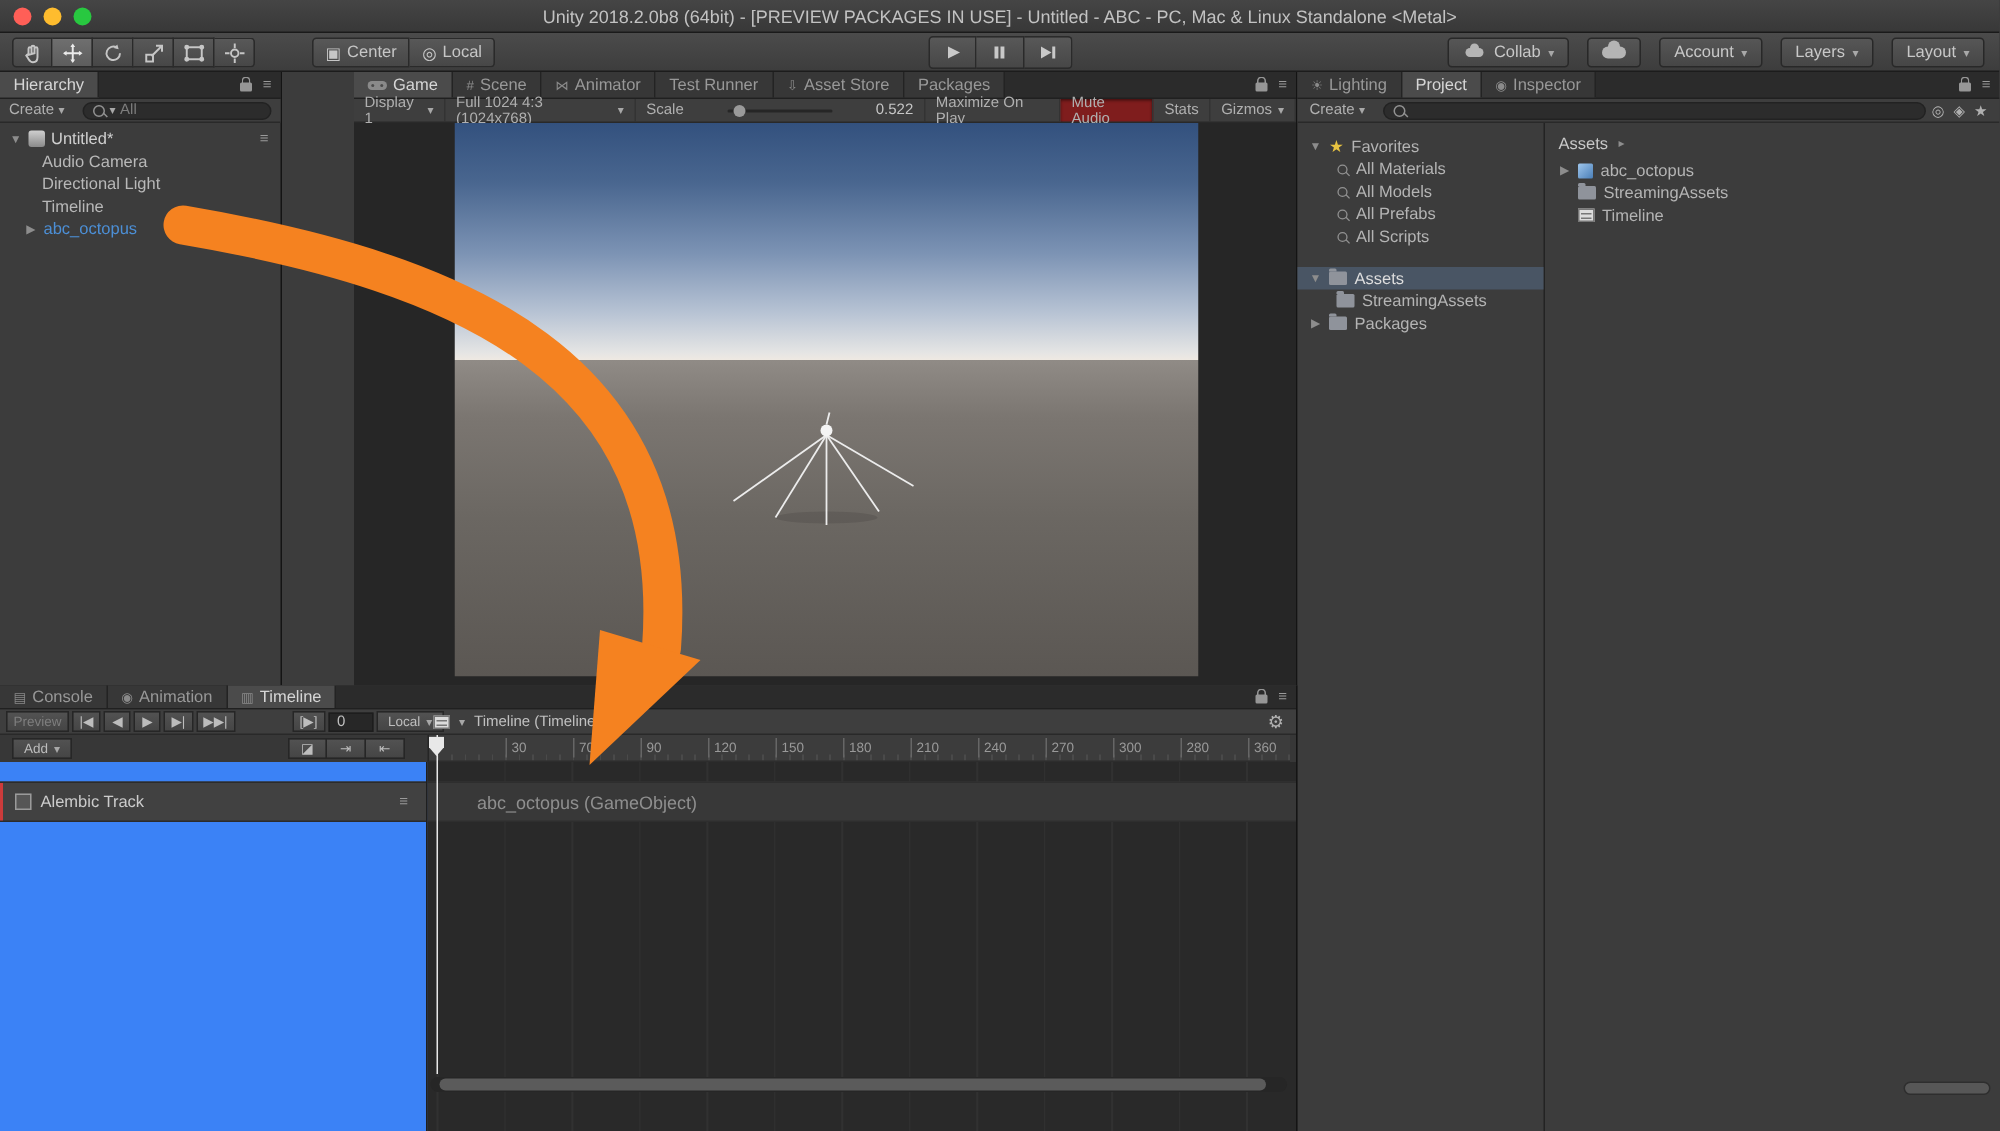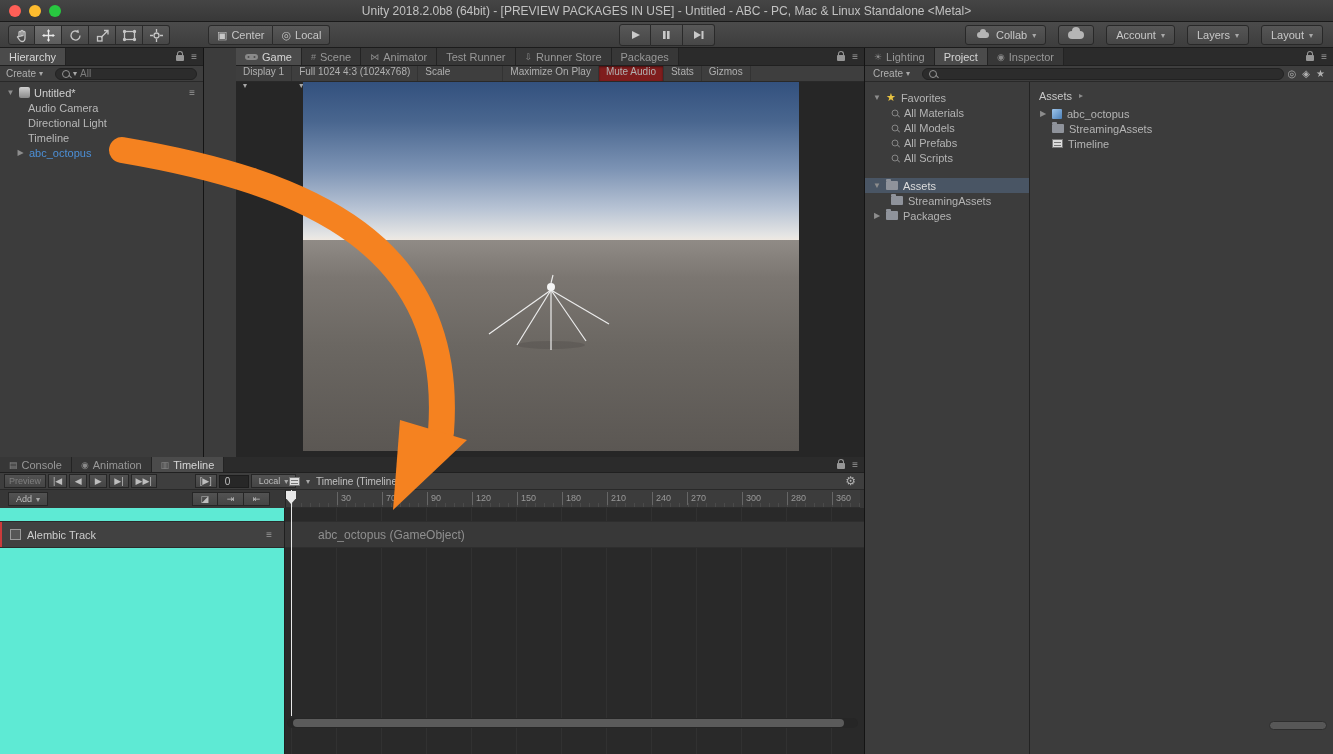--- a/index.html
+++ b/index.html
@@ -67,32 +67,32 @@
   .icon-cube { width:10px; height:10px; background:linear-gradient(135deg,#9fc6ec,#4a7fb8); border-radius:1px; flex:none; }
   .icon-cloud { width:16px; height:8px; background:#b5b5b5; border-radius:6px; position:relative; }
   .icon-cloud::before { content:''; position:absolute; left:4px; top:-4px; width:8px; height:8px;
     background:#b5b5b5; border-radius:50%; }
   .icon-cloud.small { transform:scale(.75); }
   .icon-scenebadge { width:11px; height:11px; border-radius:2px; background:linear-gradient(#cfcfcf,#8a8a8a); flex:none; }
   .icon-tlasset { width:11px; height:9px; background:#dcdcdc; border:1px solid #777; position:relative; flex:none; }
   .icon-tlasset::after { content:''; position:absolute; left:1px; top:2px; width:7px; height:1px; background:#777; box-shadow:0 3px 0 #777; }
 
   
-  #hierarchy { left:0; top:48px; width:204px; height:409px; border-right:1px solid #141414; }
+  #hierarchy { left:0; top:48px; width:188px; height:409px; border-right:1px solid #141414; }
   .searchpill { flex:1; height:12px; margin:0 6px 0 8px; background:#2c2c2c; border:1px solid #222;
     border-radius:7px; display:flex; align-items:center; gap:3px; padding:0 6px; color:#7d7d7d; font-size:10px; }
   .h-row { height:15px; display:flex; align-items:center; gap:4px; padding-left:6px; color:#b8b8b8; }
   .h-row .tri { font-size:8px; color:#8d8d8d; width:9px; text-align:center; }
   .h-row.child { padding-left:28px; }
   .h-row.prefab { padding-left:16px; color:#4c8fd6; }
   .h-row .rowmenu { margin-left:auto; padding-right:8px; }
 
   
   #game { left:236px; top:48px; width:629px; height:409px; background:#262626; border-right:1px solid #141414; }
-  .gbar-item { display:flex; align-items:flex-start; gap:4px; padding:0 7px; height:100%; border-right:1px solid #333;flex-direction:column; }
+  .gbar-item { display:flex; align-items:center; gap:4px; padding:0 7px; height:100%; border-right:1px solid #333; }
   .gbar-item.pressed { background:#7f1d1d; box-shadow:inset 0 1px 2px rgba(0,0,0,.5); }
   .slider-rail { width:70px; height:2px; background:#262626; border-radius:1px; position:relative; }
   .slider-knob { position:absolute; left:4px; top:-3px; width:8px; height:8px; border-radius:50%; background:#9a9a9a; }
   #viewport { position:absolute; left:67px; top:34px; width:496px; height:369px; overflow:hidden; }
   .sky { position:absolute; left:0; top:0; width:100%; height:158px;
     background:linear-gradient(to bottom,#33517e 0%,#49668f 25%,#7c93b4 55%,#b7c3d4 80%,#e5e5e4 97%,#efe9e2 100%); }
   .ground { position:absolute; left:0; top:158px; width:100%; height:211px;
     background:linear-gradient(to bottom,#908b86 0%,#7b7671 18%,#6b6762 50%,#5b5753 100%); }
 
   
@@ -117,21 +117,21 @@
   .mini-btn.dim { color:#7e7e7e; }
   .framebox { width:30px; height:13px; background:#272727; border:1px solid #1d1d1d;
     color:#c0c0c0; font-size:10px; display:flex; align-items:center; padding-left:5px; }
   .tl-ruler { position:absolute; left:285px; top:33px; right:4px; height:18px; background:#3c3c3c;
     border-bottom:1px solid #2d2d2d; border-left:1px solid #252525; overflow:hidden;
     background-image:repeating-linear-gradient(90deg,#4a4a4a 0 1px,transparent 1px 9px);
     background-position:6px bottom; background-size:auto 4px; background-repeat:repeat-x; }
   .ruler-num { position:absolute; top:2px; height:13px; line-height:12px; padding-left:3px;
     border-left:1px solid #666; font-size:9px; color:#999; }
   .tl-body { position:absolute; left:0; top:51px; right:0; bottom:0; }
-  .tl-tracklist { position:absolute; left:0; top:0; bottom:0; width:285px; background:#5eead4; border-right:1px solid #1f1f1f; }
+  .tl-tracklist { position:absolute; left:0; top:0; bottom:0; width:285px; background:#3b82f6; border-right:1px solid #1f1f1f; }
   .track-row { position:absolute; left:0; right:0; top:13px; height:27px; background:#414141;
     border-top:1px solid #2b2b2b; border-bottom:1px solid #2b2b2b; display:flex; align-items:center; gap:6px; padding-left:10px; }
   .track-stripe { position:absolute; left:0; top:0; bottom:0; width:2px; background:#cc3b3b; }
   .track-icon { width:11px; height:11px; border:1px solid #9a9a9a; background:#565656; flex:none; }
   .tl-content { position:absolute; left:285px; top:0; right:0; bottom:0; background:#292929;
     background-image:repeating-linear-gradient(90deg,#313131 0 1px,transparent 1px 45px);
     background-position:6px 0; }
   .clip-band { position:absolute; left:0; right:0; top:13px; height:27px; background:#383838;
     border-top:1px solid #2e2e2e; border-bottom:1px solid #2e2e2e; display:flex; align-items:center;
     color:#8f8f8f; padding-left:33px; font-size:12px; }
@@ -312,21 +312,21 @@
     </div>
     <div class="tab">
       <span class="ticon">⋈</span>
       <span>Animator</span>
     </div>
     <div class="tab">
       <span>Test Runner</span>
     </div>
     <div class="tab">
       <span class="ticon">⇩</span>
-      <span>Runner Store</span>
+      <span>Asset Store</span>
     </div>
     <div class="tab">
       <span>Packages</span>
     </div>
     <div class="bar-right">
       <span class="icon-lock"></span>
       <span class="icon-menu">≡</span>
     </div>
   </div>
 
@@ -557,21 +557,21 @@
 
   <div class="tl-ruler">
     <span class="ruler-num" style="left:51px">30</span>
     <span class="ruler-num" style="left:96px">70</span>
     <span class="ruler-num" style="left:141px">90</span>
     <span class="ruler-num" style="left:186px">120</span>
     <span class="ruler-num" style="left:231px">150</span>
     <span class="ruler-num" style="left:276px">180</span>
     <span class="ruler-num" style="left:321px">210</span>
     <span class="ruler-num" style="left:366px">240</span>
-    <span class="ruler-num" style="left:401px">270</span>
+    <span class="ruler-num" style="left:411px">270</span>
     <span class="ruler-num" style="left:456px">300</span>
     <span class="ruler-num" style="left:501px">280</span>
     <span class="ruler-num" style="left:546px">360</span>
   </div>
 
   <div class="tl-body">
     <div class="tl-tracklist">
       <div class="track-row">
         <span class="track-stripe"></span>
         <span class="track-icon"></span>

